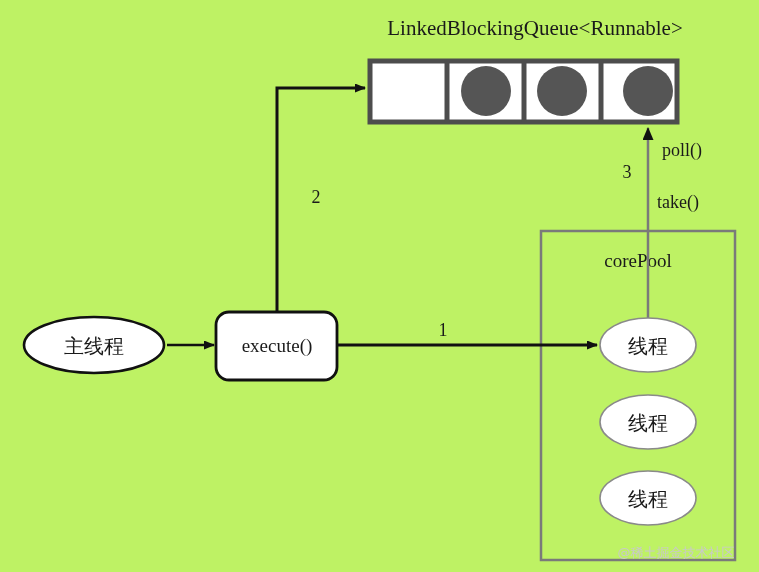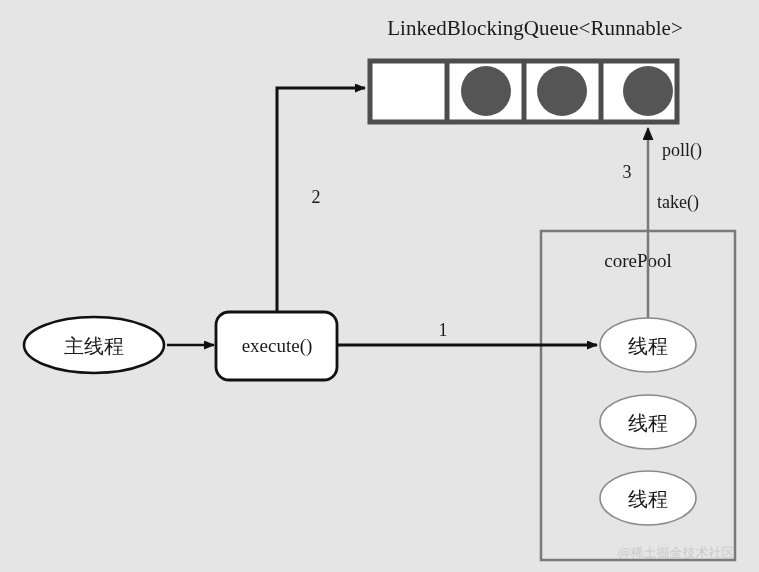--- a/index.html
+++ b/index.html
@@ -7,21 +7,21 @@
     padding: 0;
     background: #ffffff;
   }
   body {
     font-family: "Liberation Serif", "DejaVu Serif", serif;
   }
   #canvas {
     position: relative;
     width: 759px;
     height: 572px;
-    background: #e5e5e5;
+    background: #bef264;
     overflow: hidden;
   }
   #diagram-svg {
     position: absolute;
     left: 0;
     top: 0;
     width: 759px;
     height: 572px;
   }
   .svg-text {

